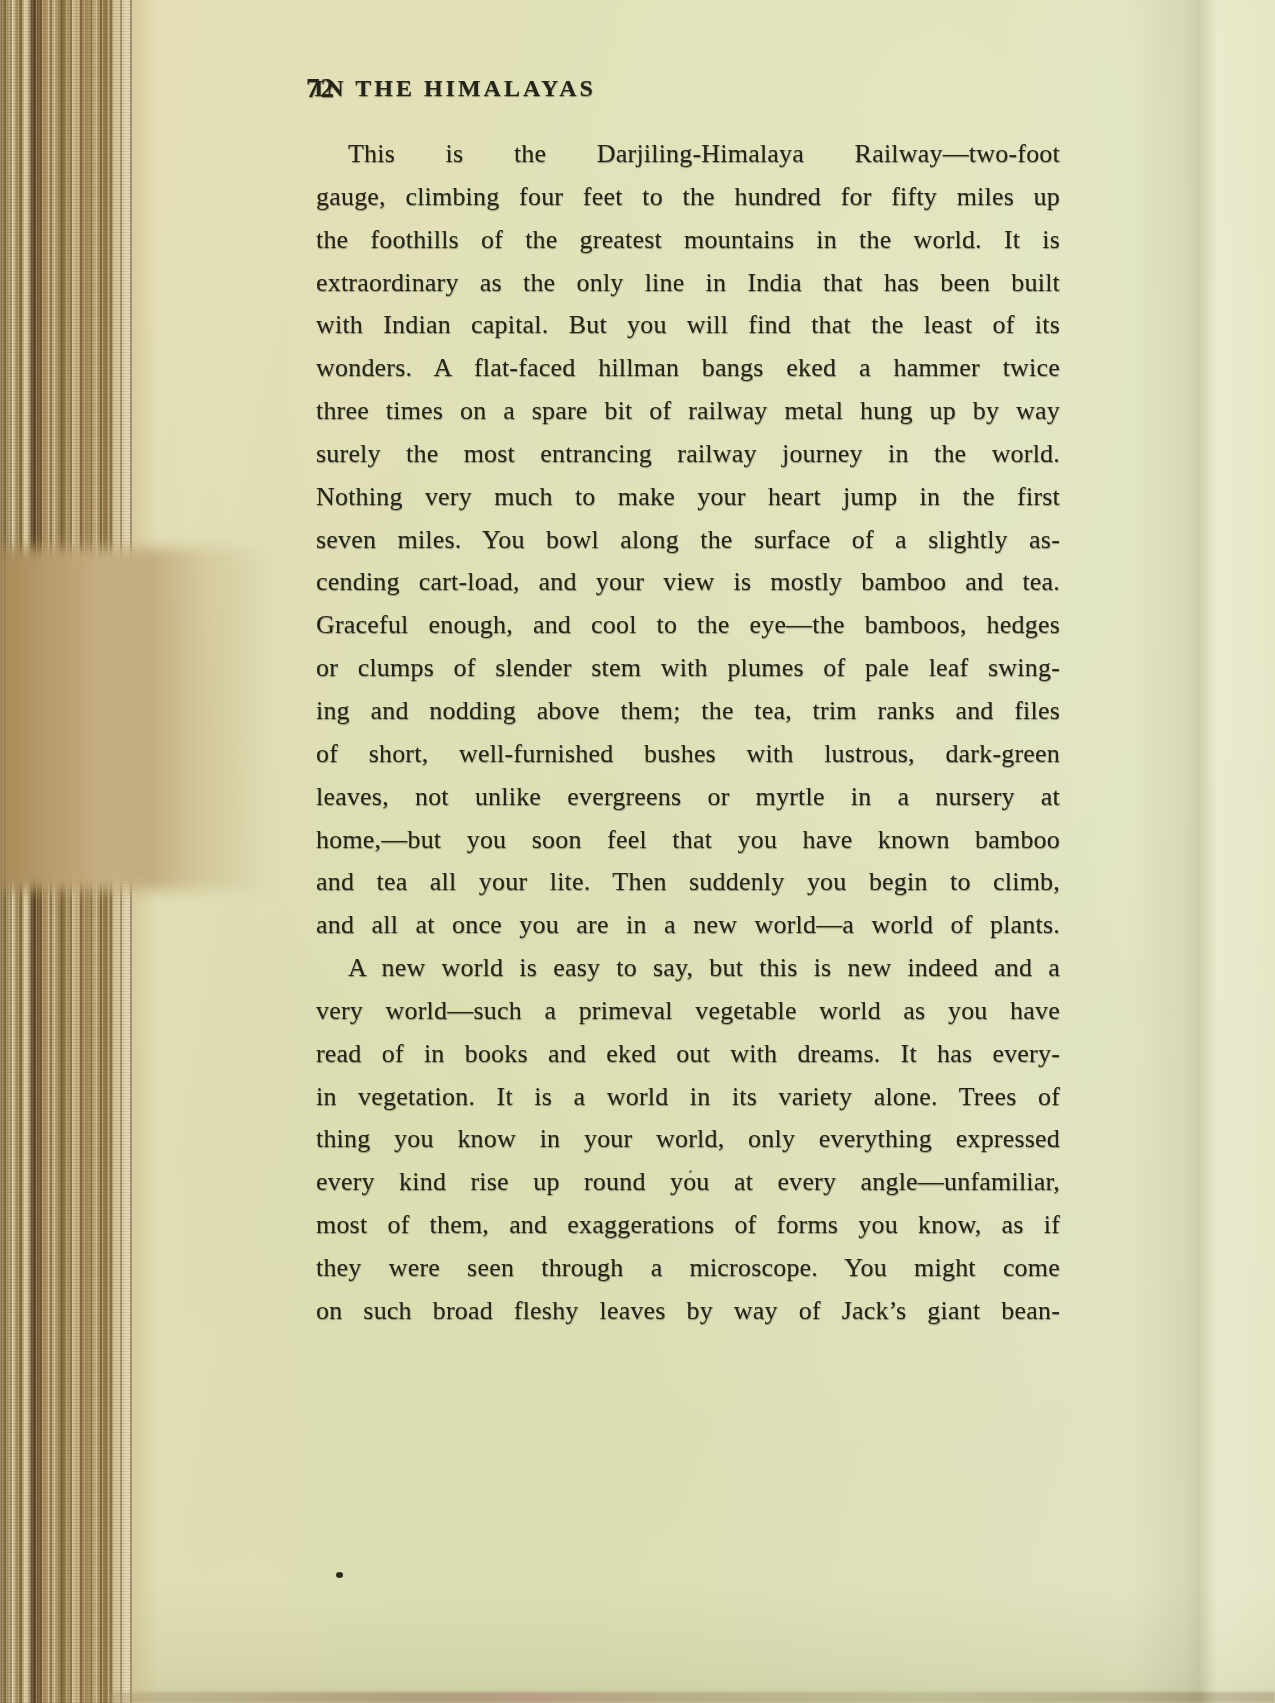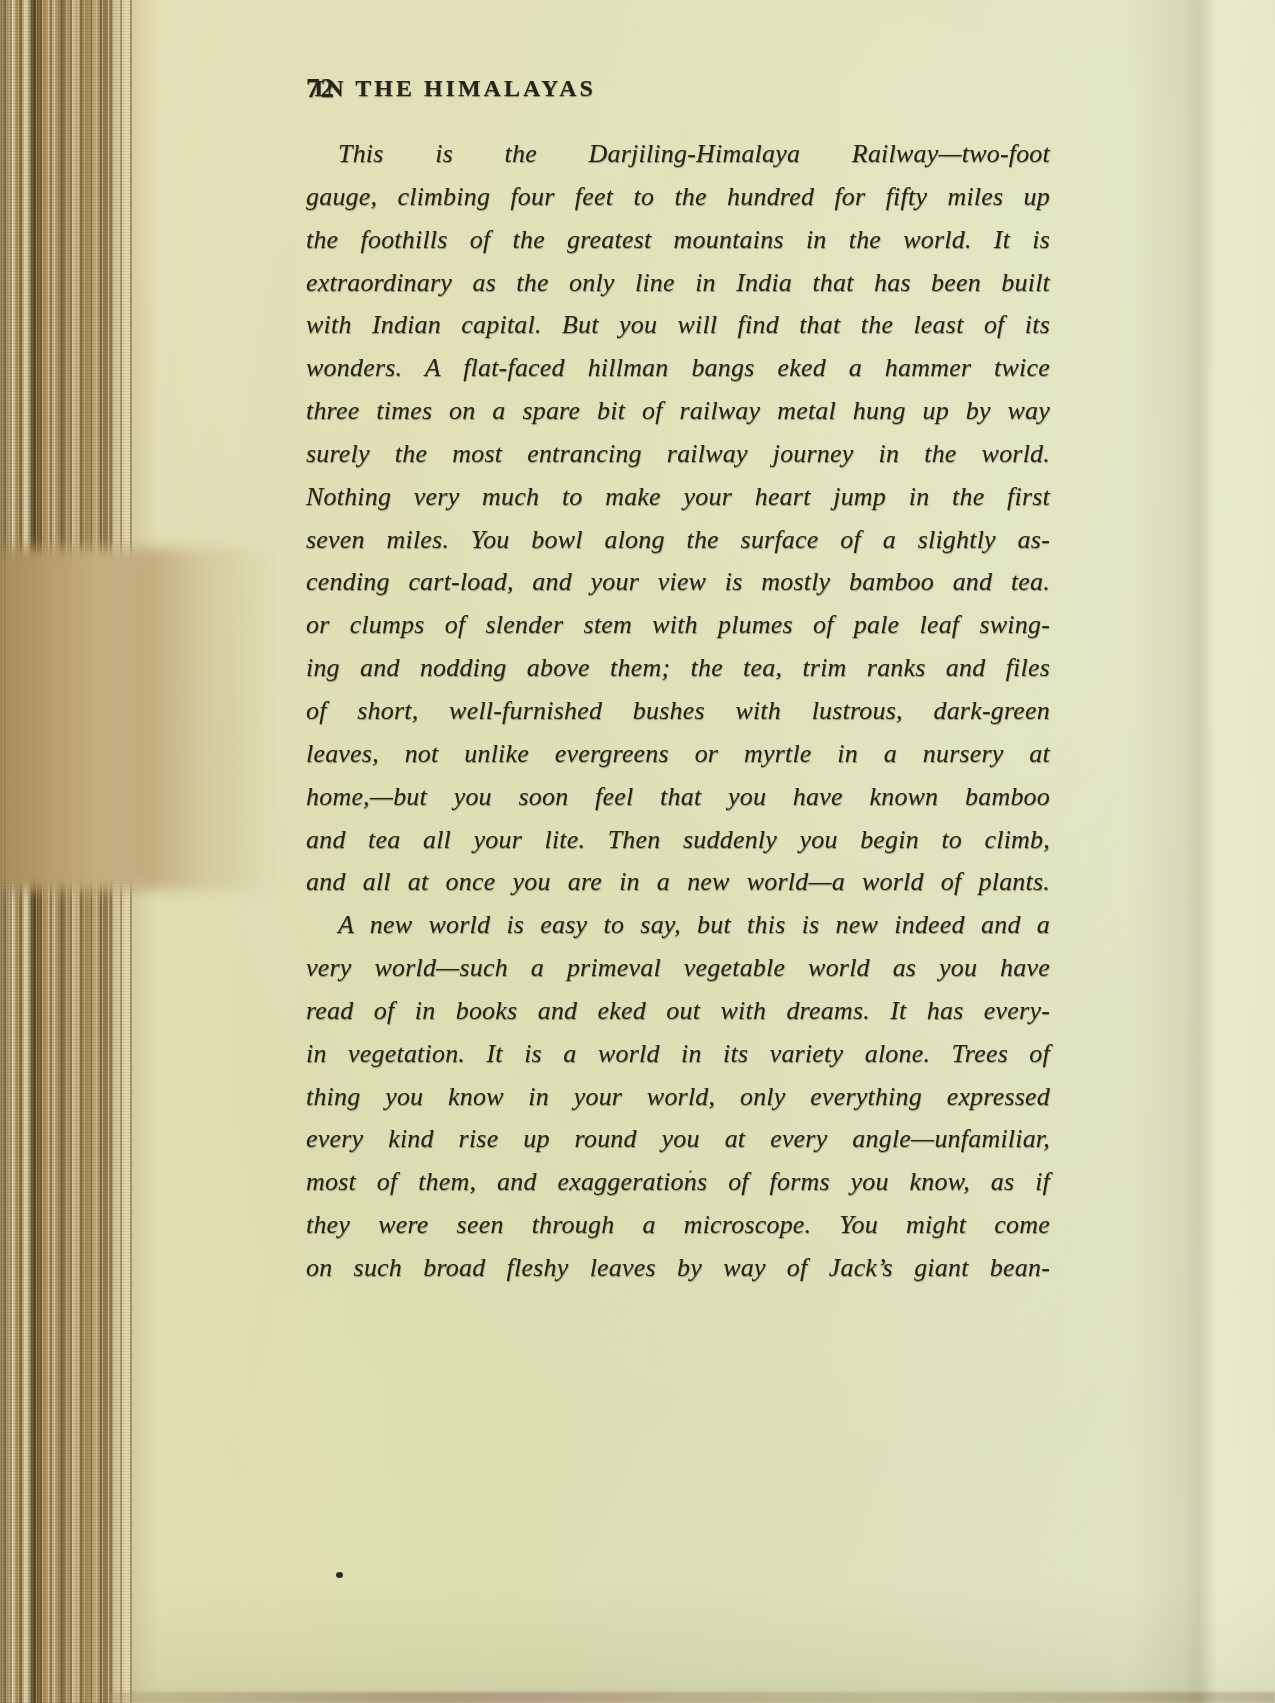--- a/index.html
+++ b/index.html
@@ -70,21 +70,21 @@
   .header-row{
     position:absolute;top:72px;left:0;right:0;height:32px;line-height:32px;
     font-weight:bold;
     margin-left:8px;
   }
   .page-number{position:absolute;left:-8px;top:0;font-size:27px;letter-spacing:1px;}
   .running-header{
     position:absolute;left:0;right:0;
     font-size:24px;letter-spacing:3px;
   }
-  .body-text{position:absolute;left:0;top:133px;width:744px;font-style:italic;}
+  .body-text{position:absolute;left:10px;top:133px;width:744px;}
   .line{
     height:42.85px;line-height:42.85px;font-size:26px;
     text-align:justify;text-align-last:justify;white-space:nowrap;
     letter-spacing:0.2px;
   }
   .line.indent{padding-left:32px;}
 </style>
 </head>
 <body>
 
@@ -108,20 +108,21 @@
       <div class="line">gauge, climbing four feet to the hundred for fifty miles up</div>
       <div class="line">the foothills of the greatest mountains in the world. It is</div>
       <div class="line">extraordinary as the only line in India that has been built</div>
       <div class="line">with Indian capital. But you will find that the least of its</div>
       <div class="line">wonders. A flat-faced hillman bangs eked a hammer twice</div>
       <div class="line">three times on a spare bit of railway metal hung up by way</div>
       <div class="line">surely the most entrancing railway journey in the world.</div>
       <div class="line">Nothing very much to make your heart jump in the first</div>
       <div class="line">seven miles. You bowl along the surface of a slightly as-</div>
       <div class="line">cending cart-load, and your view is mostly bamboo and tea.</div>
+      <div class="line">Graceful enough, and cool to the eye—the bamboos, hedges</div>
       <div class="line">or clumps of slender stem with plumes of pale leaf swing-</div>
       <div class="line">ing and nodding above them; the tea, trim ranks and files</div>
       <div class="line">of short, well-furnished bushes with lustrous, dark-green</div>
       <div class="line">leaves, not unlike evergreens or myrtle in a nursery at</div>
       <div class="line">home,—but you soon feel that you have known bamboo</div>
       <div class="line">and tea all your lite. Then suddenly you begin to climb,</div>
       <div class="line">and all at once you are in a new world—a world of plants.</div>
       <div class="line indent">A new world is easy to say, but this is new indeed and a</div>
       <div class="line">very world—such a primeval vegetable world as you have</div>
       <div class="line">read of in books and eked out with dreams. It has every-</div>

